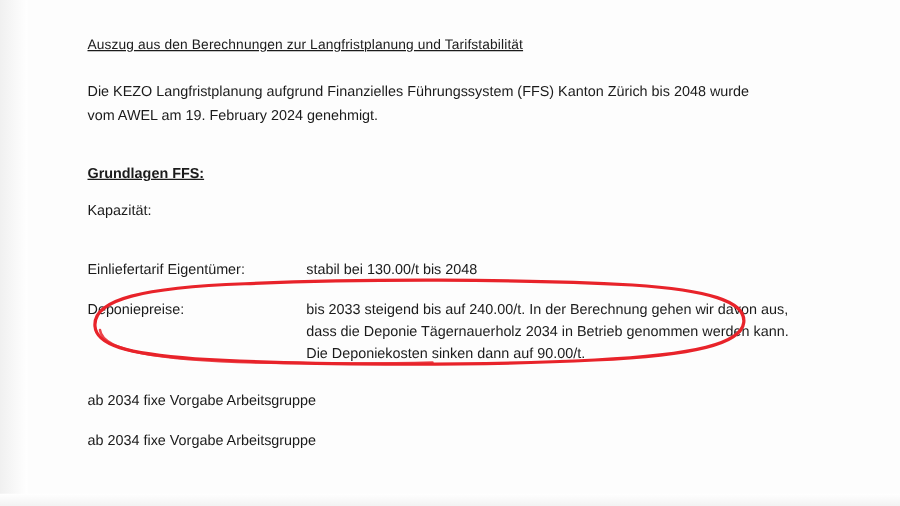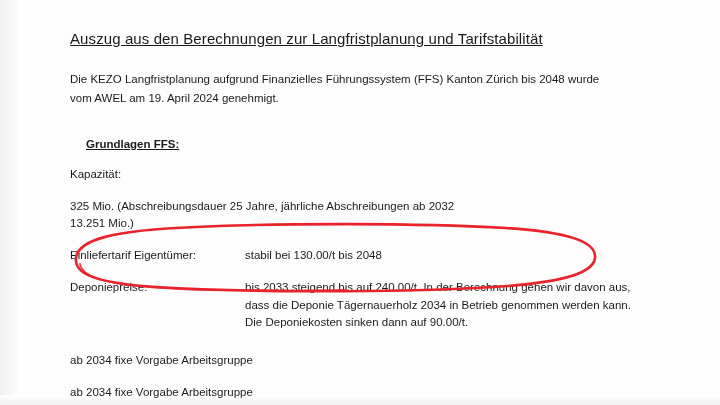--- a/index.html
+++ b/index.html
@@ -33,40 +33,39 @@
     width: 720px; height: 10px;
     background: linear-gradient(to top, #f2f2f2, #ffffff);
   }
   .content {
     position: absolute;
     left: 70px;
     top: 30px;
     width: 600px;
   }
   .doc-title {
-    font-size: 15px;
+    font-size: 11px;
     color: #1b1b1b;
     text-decoration: underline;
     letter-spacing: 0.1px;
     margin-bottom: 23px;
   }
   .intro {
     font-size: 11.5px;
     color: #1b1b1b;
     line-height: 19px;
     margin-bottom: 30px;
     max-width: 540px;
   }
   .section-heading {
     font-size: 11.5px;
     color: #1b1b1b;
     text-decoration: underline;
     font-weight: bold;
     margin-bottom: 16px;
-    margin-left: 16px;
   }
   .rows {
     position: relative;
   }
   .row {
     display: flex;
     align-items: flex-start;
     margin-bottom: 15px;
   }
   .row-label {
@@ -106,32 +105,31 @@
 <body>
 
 <div class="page">
   <div class="scan-edge-left"></div>
   <div class="scan-edge-bottom"></div>
 
   <div class="content">
 
     <div class="doc-title">Auszug aus den Berechnungen zur Langfristplanung und Tarifstabilität</div>
 
-    <div class="intro">Die KEZO Langfristplanung aufgrund Finanzielles Führungssystem (FFS) Kanton Zürich bis 2048 wurde vom AWEL am 19. April 2024 genehmigt.</div>
+    <div class="intro">Die KEZO Langfristplanung aufgrund Finanzielles Führungssystem (FFS) Kanton Zürich bis 2048 wurde vom AWEL am 19. February 2024 genehmigt.</div>
 
     <div class="section-heading">Grundlagen FFS:</div>
 
     <div class="rows">
 
       <div class="row">
         <div class="row-label">Kapazität:</div>
       </div>
 
       <div class="row">
-        <div class="row-value">325 Mio. (Abschreibungsdauer 25 Jahre, jährliche Abschreibungen ab 2032 13.251 Mio.)</div>
       </div>
 
       <div class="row">
         <div class="row-label">Einliefertarif Eigentümer:</div>
         <div class="row-value">stabil bei 130.00/t bis 2048</div>
       </div>
 
       <div class="row tall highlighted">
         <div class="row-label">Deponiepreise:</div>
         <div class="row-value">bis 2033 steigend bis auf 240.00/t. In der Berechnung gehen wir davon aus, dass die Deponie Tägernauerholz 2034 in Betrieb genommen werden kann. Die Deponiekosten sinken dann auf 90.00/t.</div>

